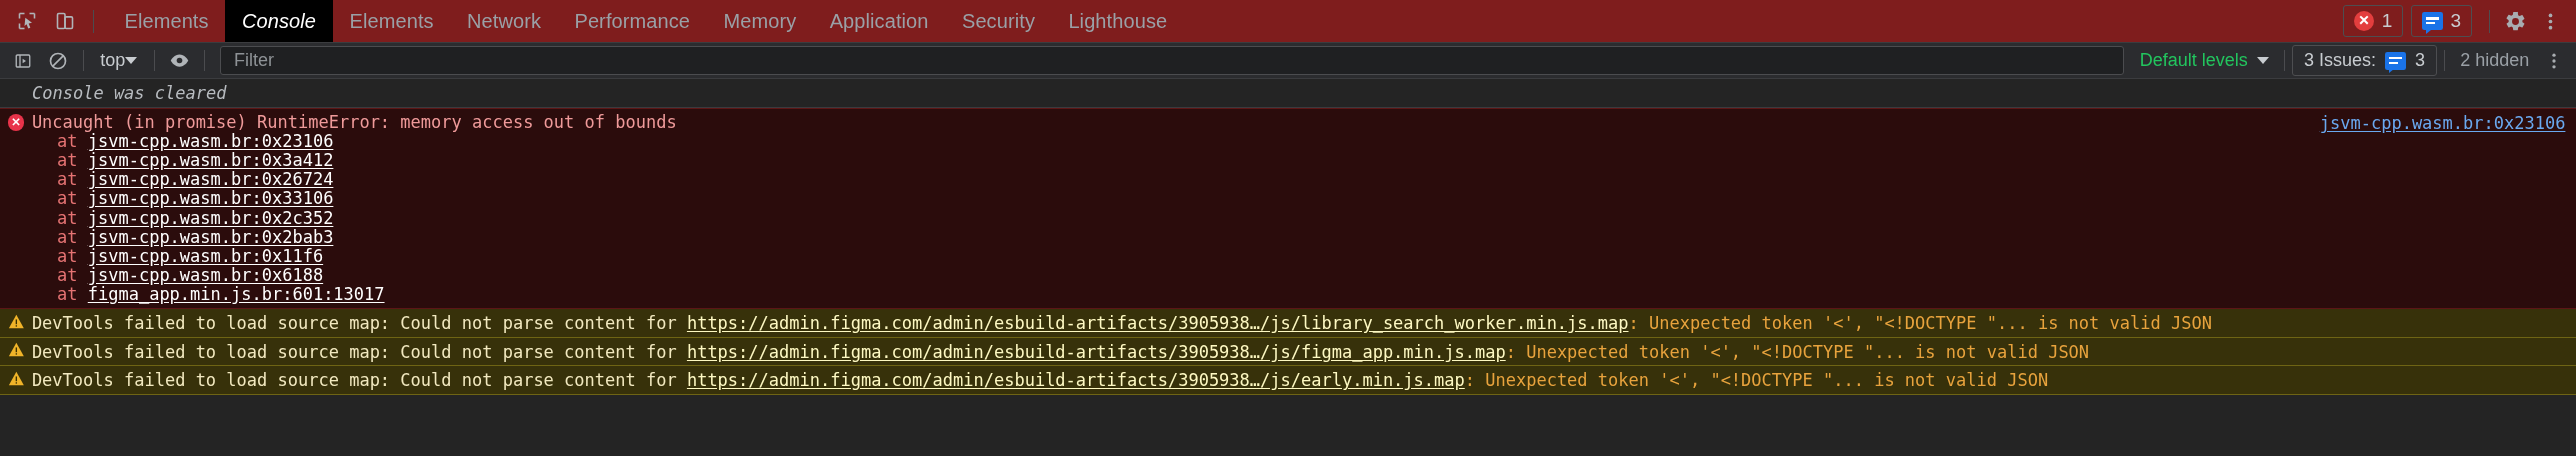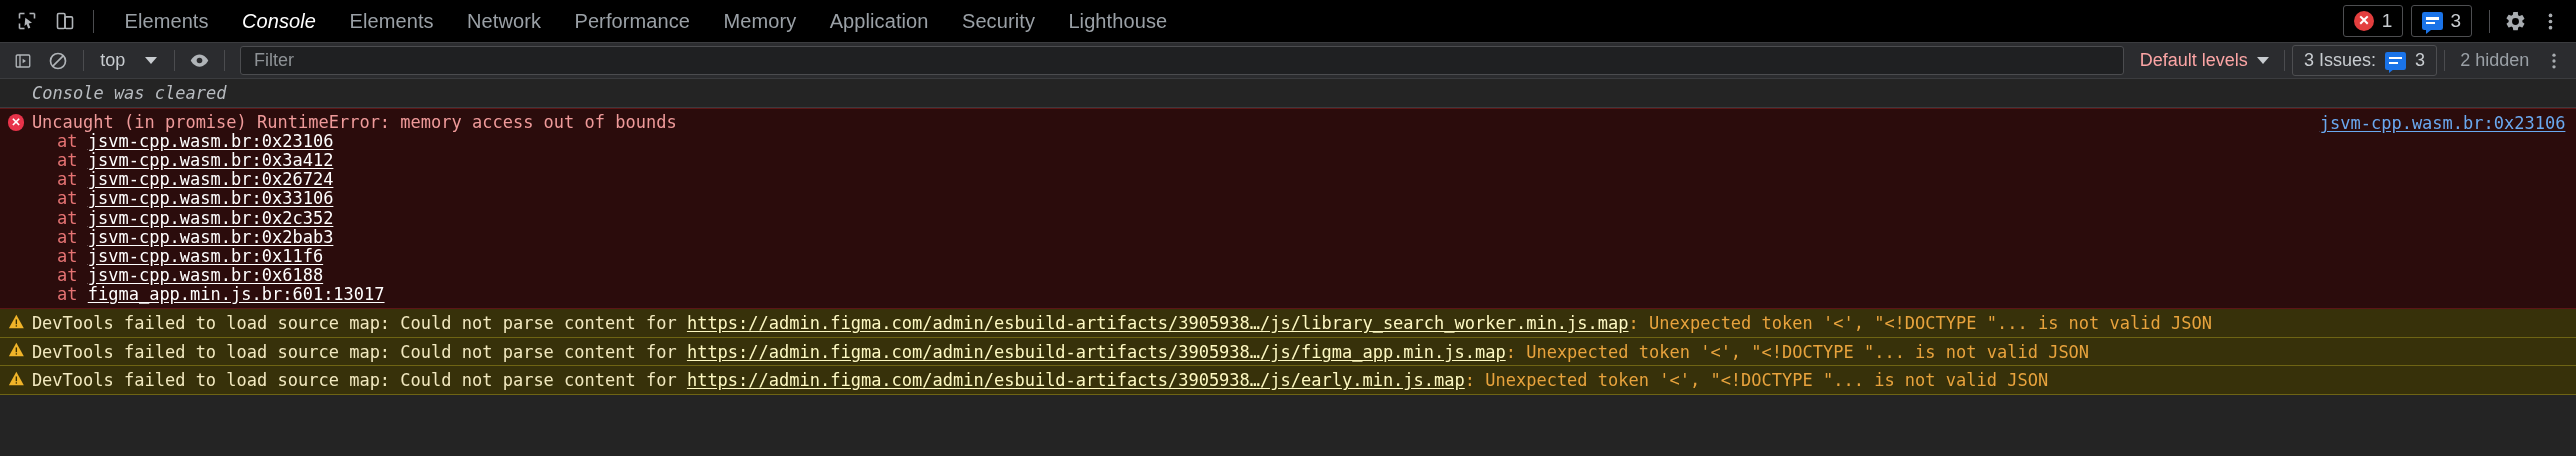--- a/index.html
+++ b/index.html
@@ -21,21 +21,21 @@
     height: 457px;
     background: #242424;
     display: flex;
     flex-direction: column;
     position: relative;
   }
 
   .tabbar {
     height: 42px;
     min-height: 42px;
-    background: #000000;
+    background: #7f1d1d;
     display: flex;
     align-items: center;
     border-bottom: 0.8px solid #3b3c3f;
     position: relative;
   }
 
   .tabbar-left-icons {
     display: flex;
     align-items: center;
     padding-left: 10.6px;
@@ -167,21 +167,21 @@
   .fb-sep {
     width: 0.8px;
     height: 21px;
     background: #4b4c4f;
     margin: 0 7.6px;
   }
 
   .ctx-select {
     display: flex;
     align-items: center;
-    gap: 20px;
+    gap: 0;
     font-size: 18px;
     color: #c8ccd0;
     padding: 0 9px;
     height: 27px;
   }
   .caret {
     width: 0; height: 0;
     border-left: 6.8px solid transparent;
     border-right: 6.8px solid transparent;
     border-top: 7.6px solid #c8ccd0;
@@ -208,21 +208,21 @@
     font-size: 18px;
     font-family: "Liberation Sans", sans-serif;
   }
   .filter-input input::placeholder { color: #8e9296; }
 
   .levels-select {
     display: flex;
     align-items: center;
     gap: 9px;
     font-size: 18px;
-    color: #fca5a5;
+    color: #22c55e;
     padding: 0 7.6px;
     white-space: nowrap;
   }
 
   .issues-pill {
     display: flex;
     align-items: center;
     gap: 9px;
     height: 29px;
     padding: 0 10.6px;

